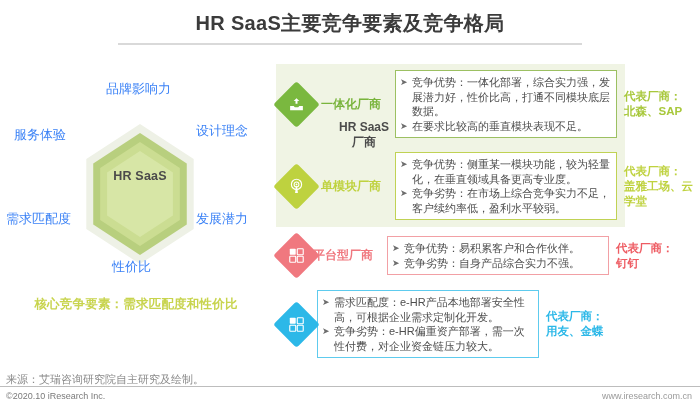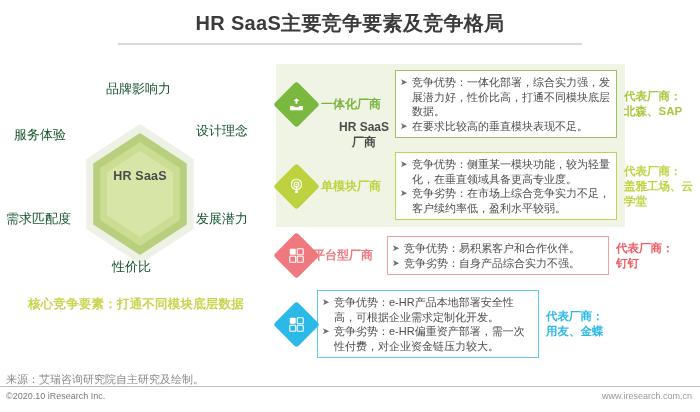--- a/index.html
+++ b/index.html
@@ -36,21 +36,21 @@
   .hex-core  { left:102px; top:93px; width:76px;  height:86px;  background:#d7e6a6; }
 
   .hex-center-text {
     position:absolute; left:94px; top:110px; width:92px;
     text-align:center; color:#4b4b4b;
     font-size:12.5px; font-weight:bold; line-height:16px;
   }
   .hex-center-text .l1 { font-weight:bold; letter-spacing:0.2px; }
 
   .hex-label {
-    position:absolute; color:#14532d; font-size:13px; white-space:nowrap;
+    position:absolute; color:#3b82f6; font-size:13px; white-space:nowrap;
   }
   .lab-brand   { left:106px; top:22px; }
   .lab-service { left:14px;  top:68px; }
   .lab-design  { left:196px; top:64px; }
   .lab-demand  { left:6px;   top:152px; }
   .lab-potential{left:196px; top:152px; }
   .lab-price   { left:112px; top:200px; }
 
   .core-note {
     position:absolute; left:0; top:238px; width:272px;
@@ -156,21 +156,21 @@
     <div class="l1">HR SaaS</div>
   </div>
 
   <div class="hex-label lab-brand">品牌影响力</div>
   <div class="hex-label lab-service">服务体验</div>
   <div class="hex-label lab-design">设计理念</div>
   <div class="hex-label lab-demand">需求匹配度</div>
   <div class="hex-label lab-potential">发展潜力</div>
   <div class="hex-label lab-price">性价比</div>
 
-  <div class="core-note">核心竞争要素：打通不同模块底层数据</div>
+  <div class="core-note">核心竞争要素：需求匹配度和性价比</div>
 </div>
 
 <div class="saas-bg"></div>
 
 <div class="saas-group-label">
   <div>HR SaaS</div>
   <div>厂商</div>
 </div>
 
 <div class="row" style="left:280px; top:70px; width:420px;">
@@ -262,21 +262,21 @@
         <rect x="2.5" y="2.5" width="8.4" height="8.4" rx="1" fill="#ffffff"></rect>
         <rect x="13.1" y="2.5" width="8.4" height="8.4" rx="1" fill="none" stroke="#ffffff" stroke-width="1.6"></rect>
         <rect x="2.5" y="13.1" width="8.4" height="8.4" rx="1" fill="none" stroke="#ffffff" stroke-width="1.6"></rect>
         <rect x="13.1" y="13.1" width="8.4" height="8.4" rx="1" fill="none" stroke="#ffffff" stroke-width="1.6"></rect>
       </svg>
     </span>
   </div>
   <div class="textbox tb-blue" style="margin-left:4px; width:222px;">
     <div class="bullet">
       <span class="arrow">➤</span>
-      <span class="btext">竞争优势：e-HR产品本地部署安全性高，可根据企业需求定制化开发。</span>
+      <span class="btext">需求匹配度：e-HR产品本地部署安全性高，可根据企业需求定制化开发。</span>
     </div>
     <div class="bullet">
       <span class="arrow">➤</span>
       <span class="btext">竞争劣势：e-HR偏重资产部署，需一次性付费，对企业资金链压力较大。</span>
     </div>
   </div>
   <div style="margin-left:7px;">
     <div class="rep rep-blue">代表厂商：</div>
     <div class="rep rep-blue">用友、金蝶</div>
   </div>

